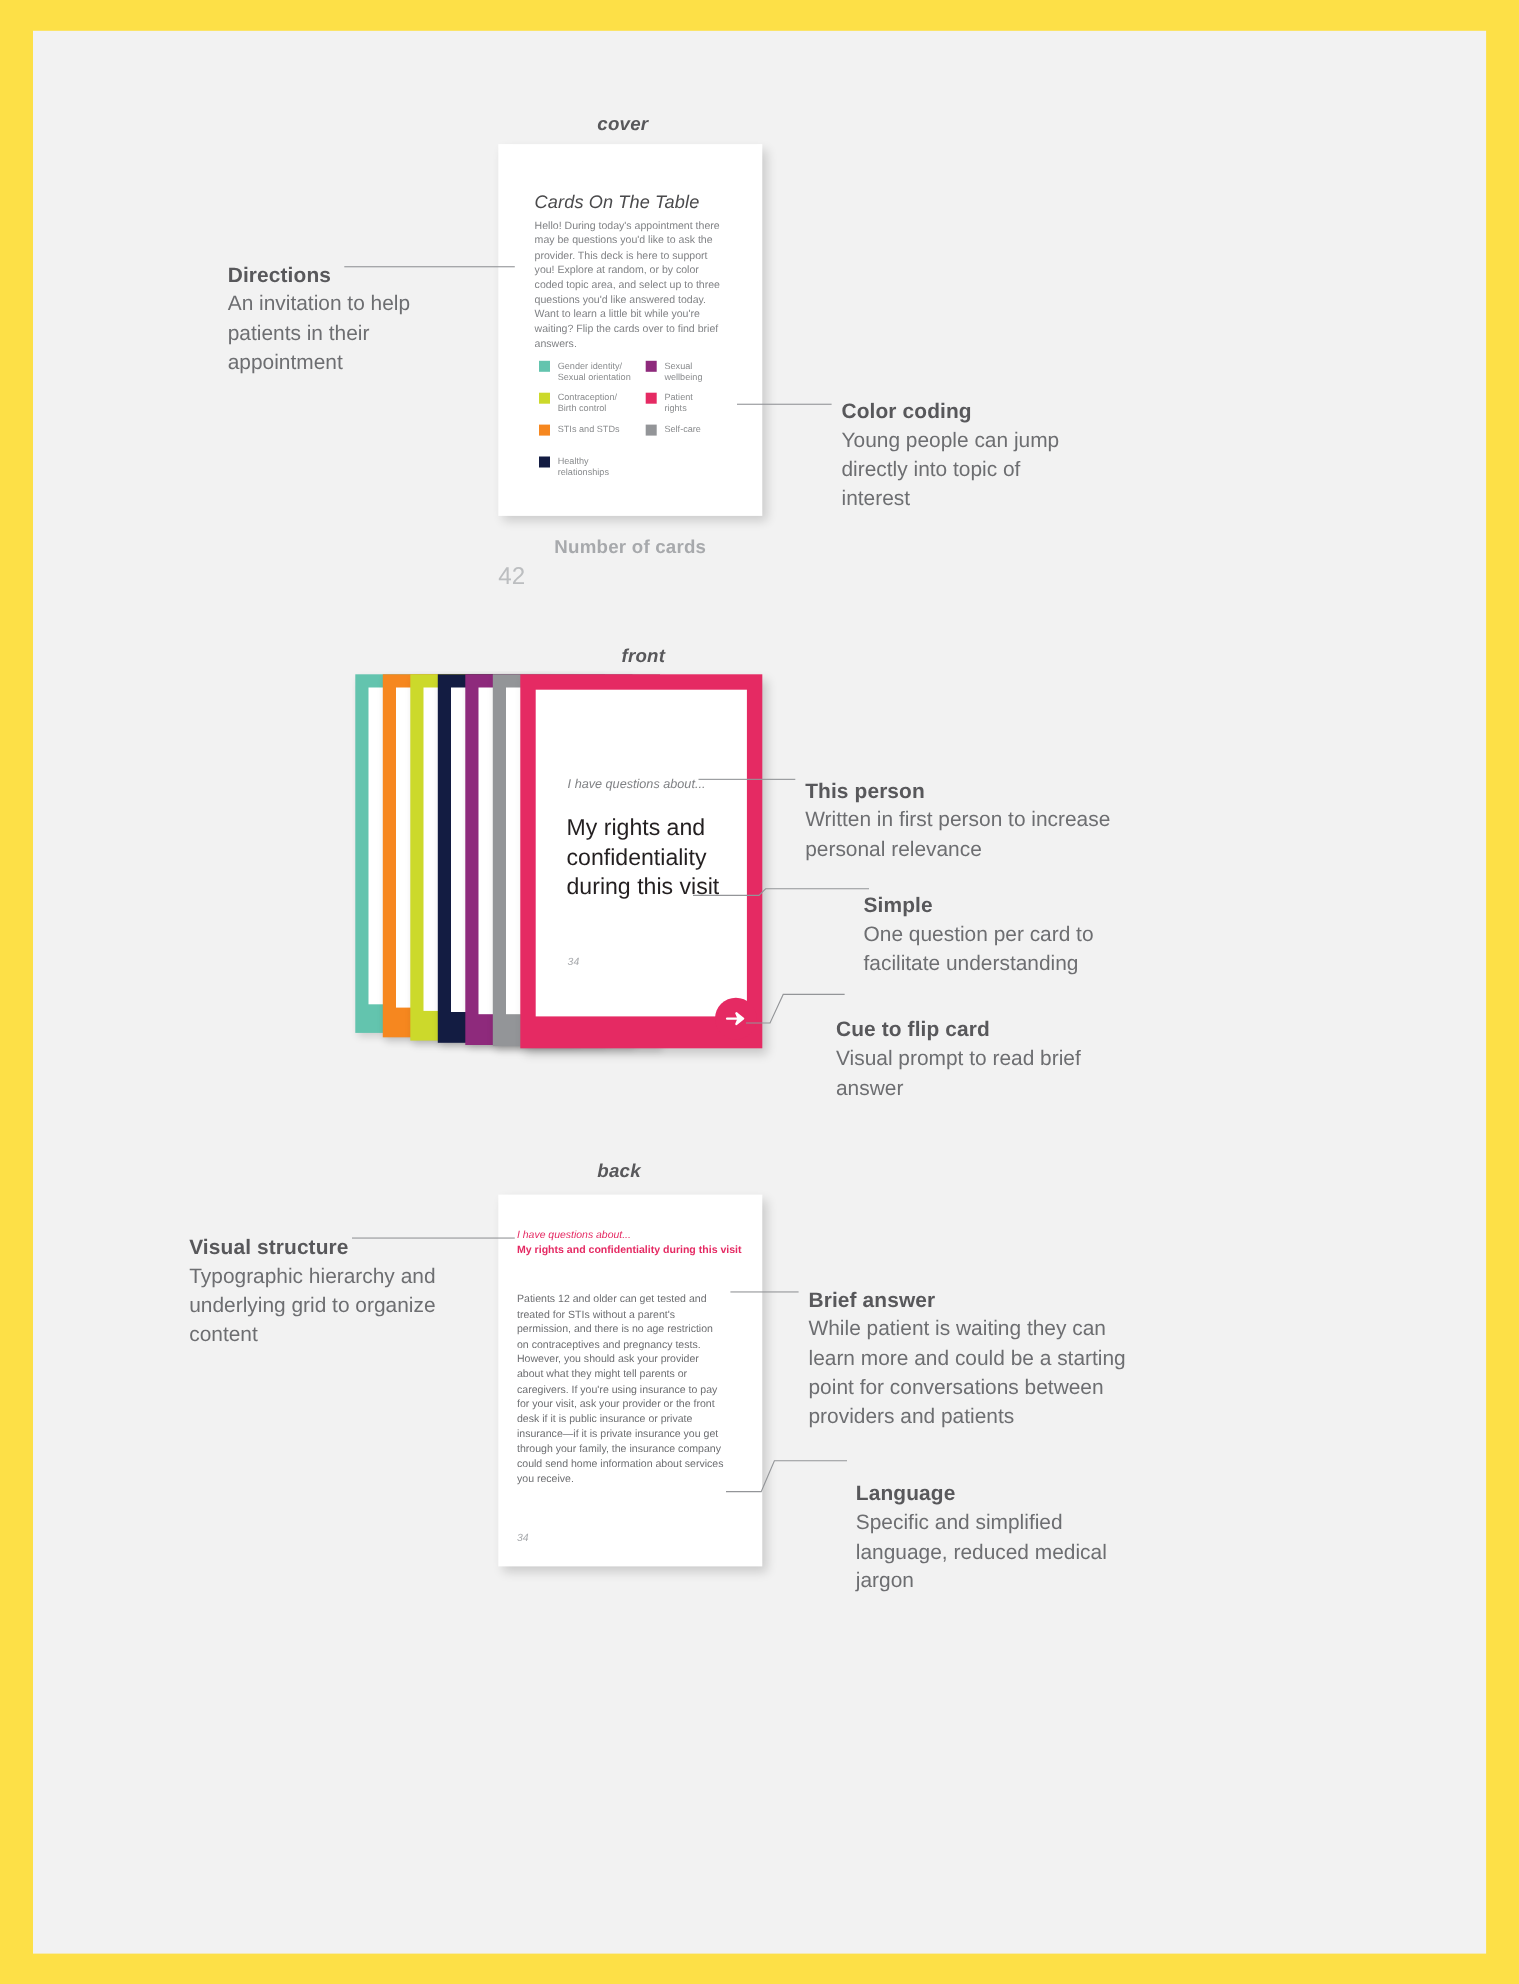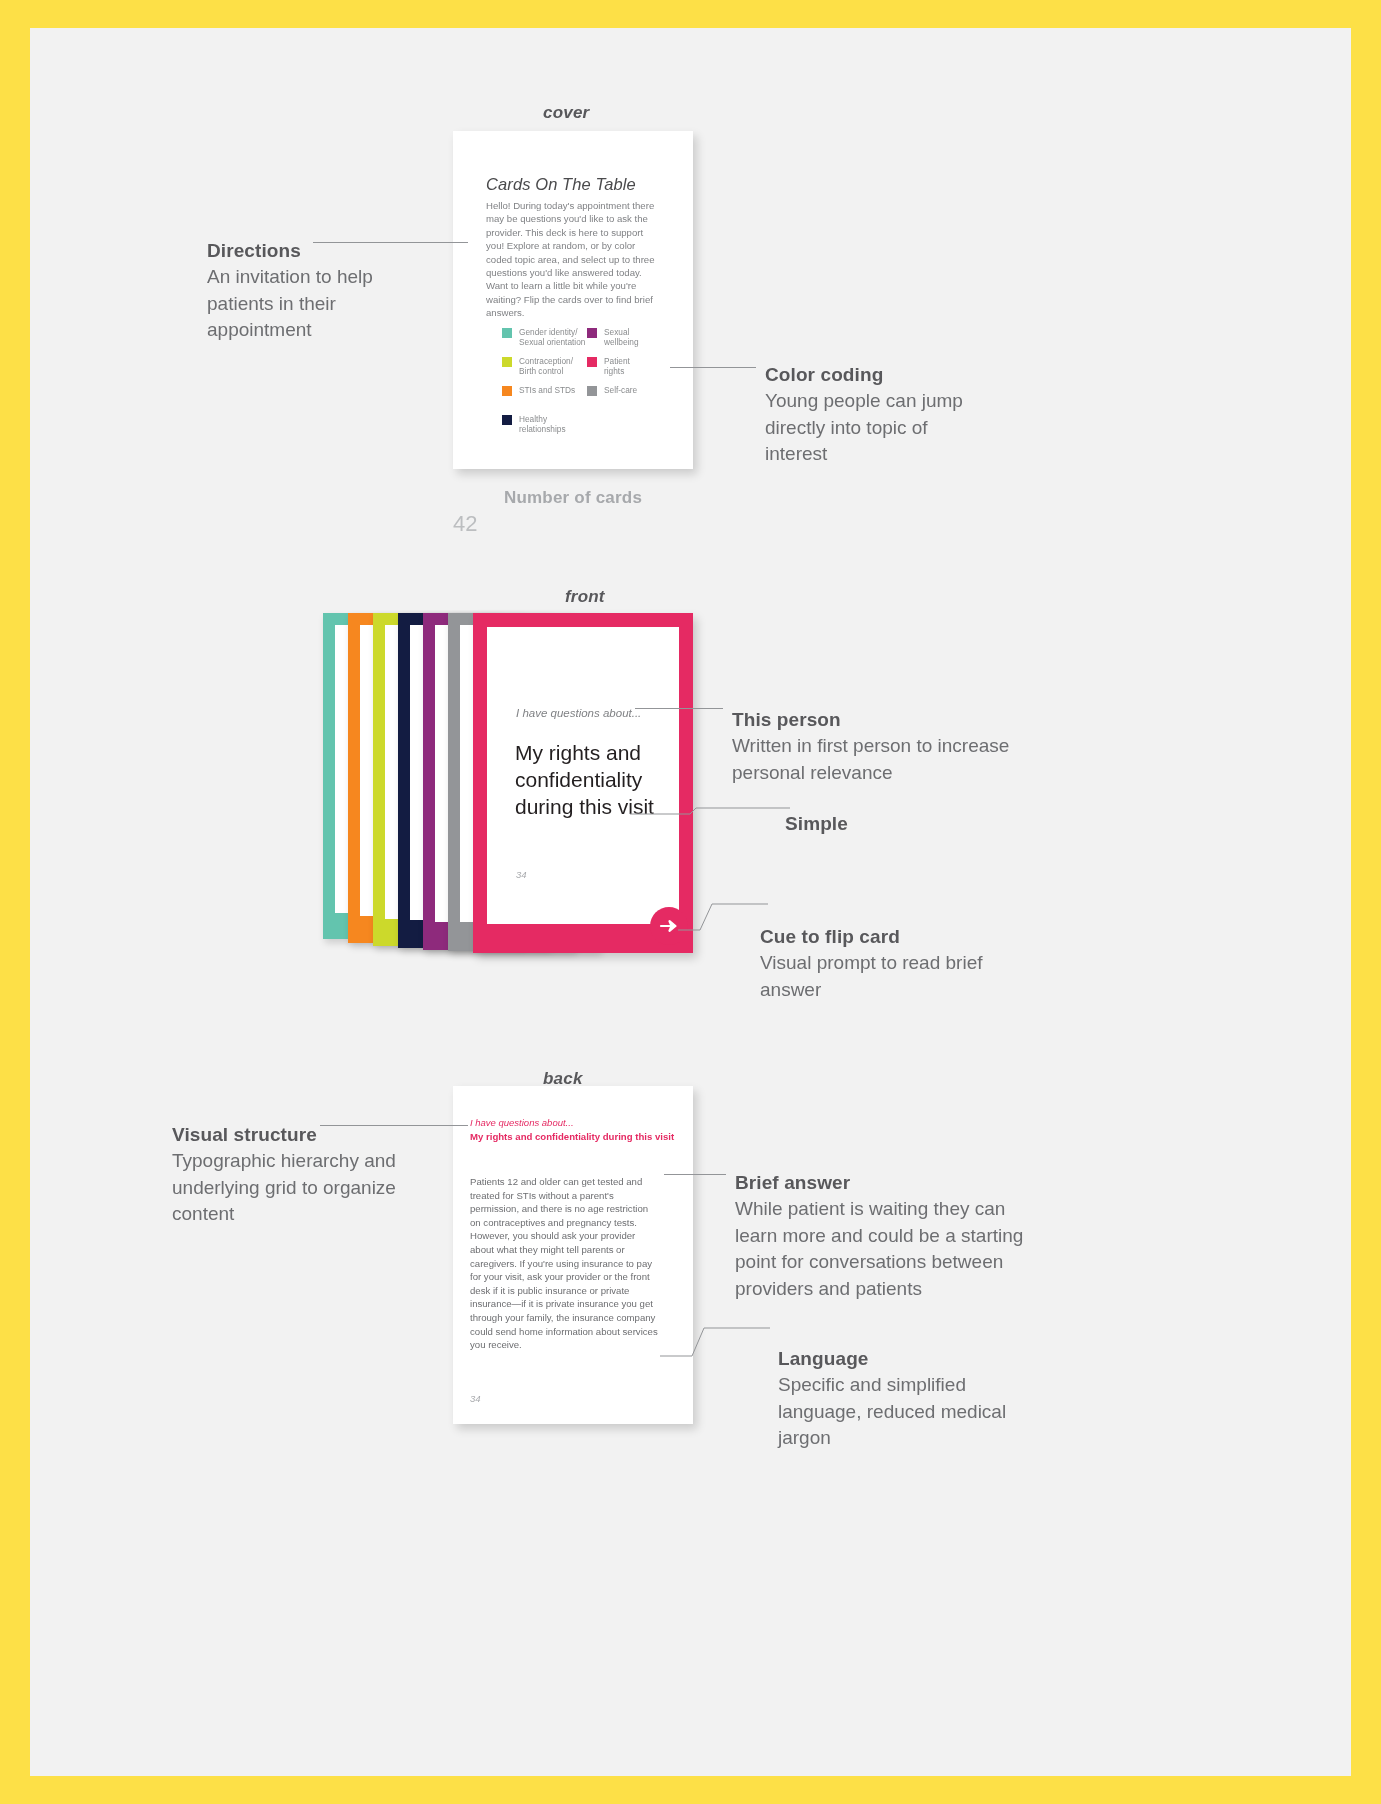--- a/index.html
+++ b/index.html
@@ -83,21 +83,21 @@
     left: 33px; top: 196px;
     width: 180px;
   }
   .legend-row { position: relative; height: 29px; }
   .legend-item {
     position: absolute;
     display: flex;
     align-items: flex-start;
     gap: 7px;
   }
-  .legend-item.col1 { left: 16px; }
+  .legend-item.col1 { left: 4px; }
   .legend-item.col2 { left: 101px; justify-content: flex-end; }
   .swatch {
     width: 10px; height: 10px;
     flex: 0 0 10px;
     margin-top: 1px;
   }
   .legend-label {
     font-size: 8.3px;
     line-height: 10.4px;
     color: #8a8c8e;
@@ -325,34 +325,35 @@
     </div>
 
     <div class="ann" style="left:702px; top:665px; width:290px;">
       <div class="ann-title">This person</div>
       <div class="ann-body">Written in first person to increase personal relevance</div>
     </div>
     <div class="leader" style="left:605px; top:680px; width:88px;"></div>
 
     <div class="ann" style="left:755px; top:769px; width:265px;">
       <div class="ann-title">Simple</div>
+      <div class="ann-body">One question per card to facilitate understanding</div>
     </div>
     <svg class="leader-svg" style="position:absolute; left:600px; top:770px; width:160px; height:25px;">
       <polyline points="0,16 60,16 66,10 160,10" fill="none" stroke="#939598" stroke-width="1"></polyline>
     </svg>
 
     <div class="ann" style="left:730px; top:882px; width:265px;">
       <div class="ann-title">Cue to flip card</div>
       <div class="ann-body">Visual prompt to read brief answer</div>
     </div>
     <svg style="position:absolute; left:648px; top:868px; width:90px; height:42px;">
       <polyline points="0,34 22,34 34,8 90,8" fill="none" stroke="#939598" stroke-width="1"></polyline>
     </svg>
 
-    <div class="section-label" style="left:513px; top:1027px;margin-top:14px;">back</div>
+    <div class="section-label" style="left:513px; top:1027px;">back</div>
 
     <div class="card-shadow" id="back-card">
       <div id="back-prompt" style="color:#e52a63;">I have questions about...</div>
       <div id="back-title" style="color:#e52a63;">My rights and confidentiality during this visit</div>
       <div id="back-body">Patients 12 and older can get tested and treated for STIs without a parent's permission, and there is no age restriction on contraceptives and pregnancy tests. However, you should ask your provider about what they might tell parents or caregivers. If you're using insurance to pay for your visit, ask your provider or the front desk if it is public insurance or private insurance—if it is private insurance you get through your family, the insurance company could send home information about services you receive.</div>
       <div id="back-pagenum">34</div>
     </div>
 
     <div class="ann" style="left:142px; top:1080px; width:230px;">
       <div class="ann-title">Visual structure</div>

